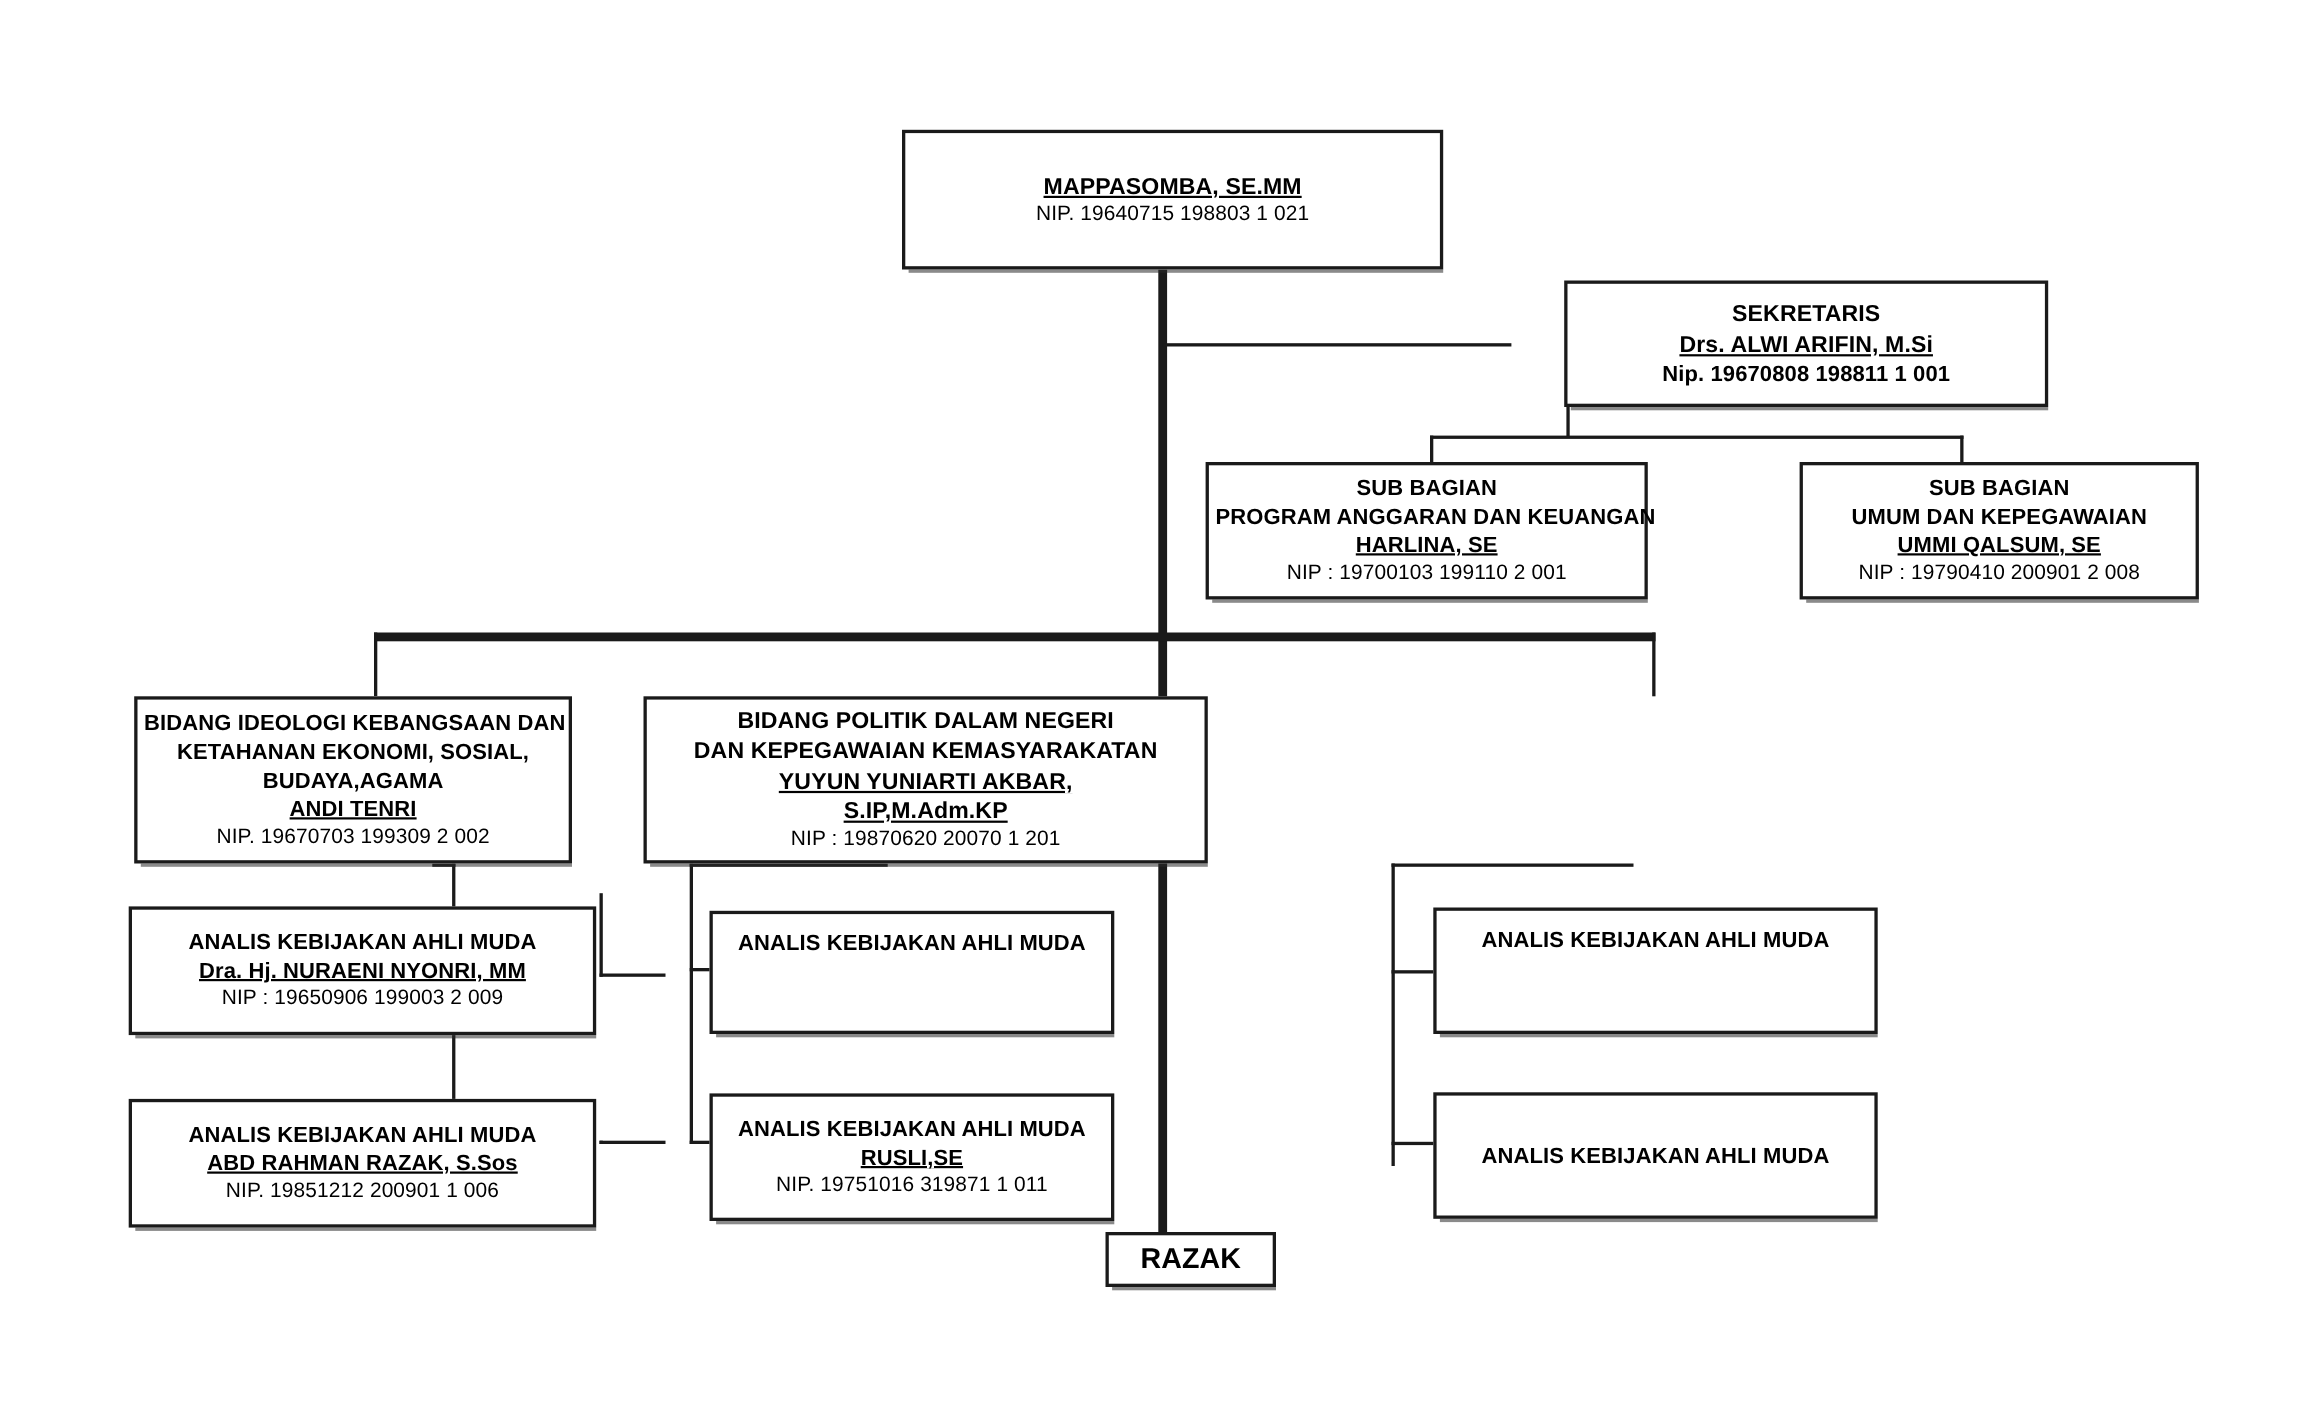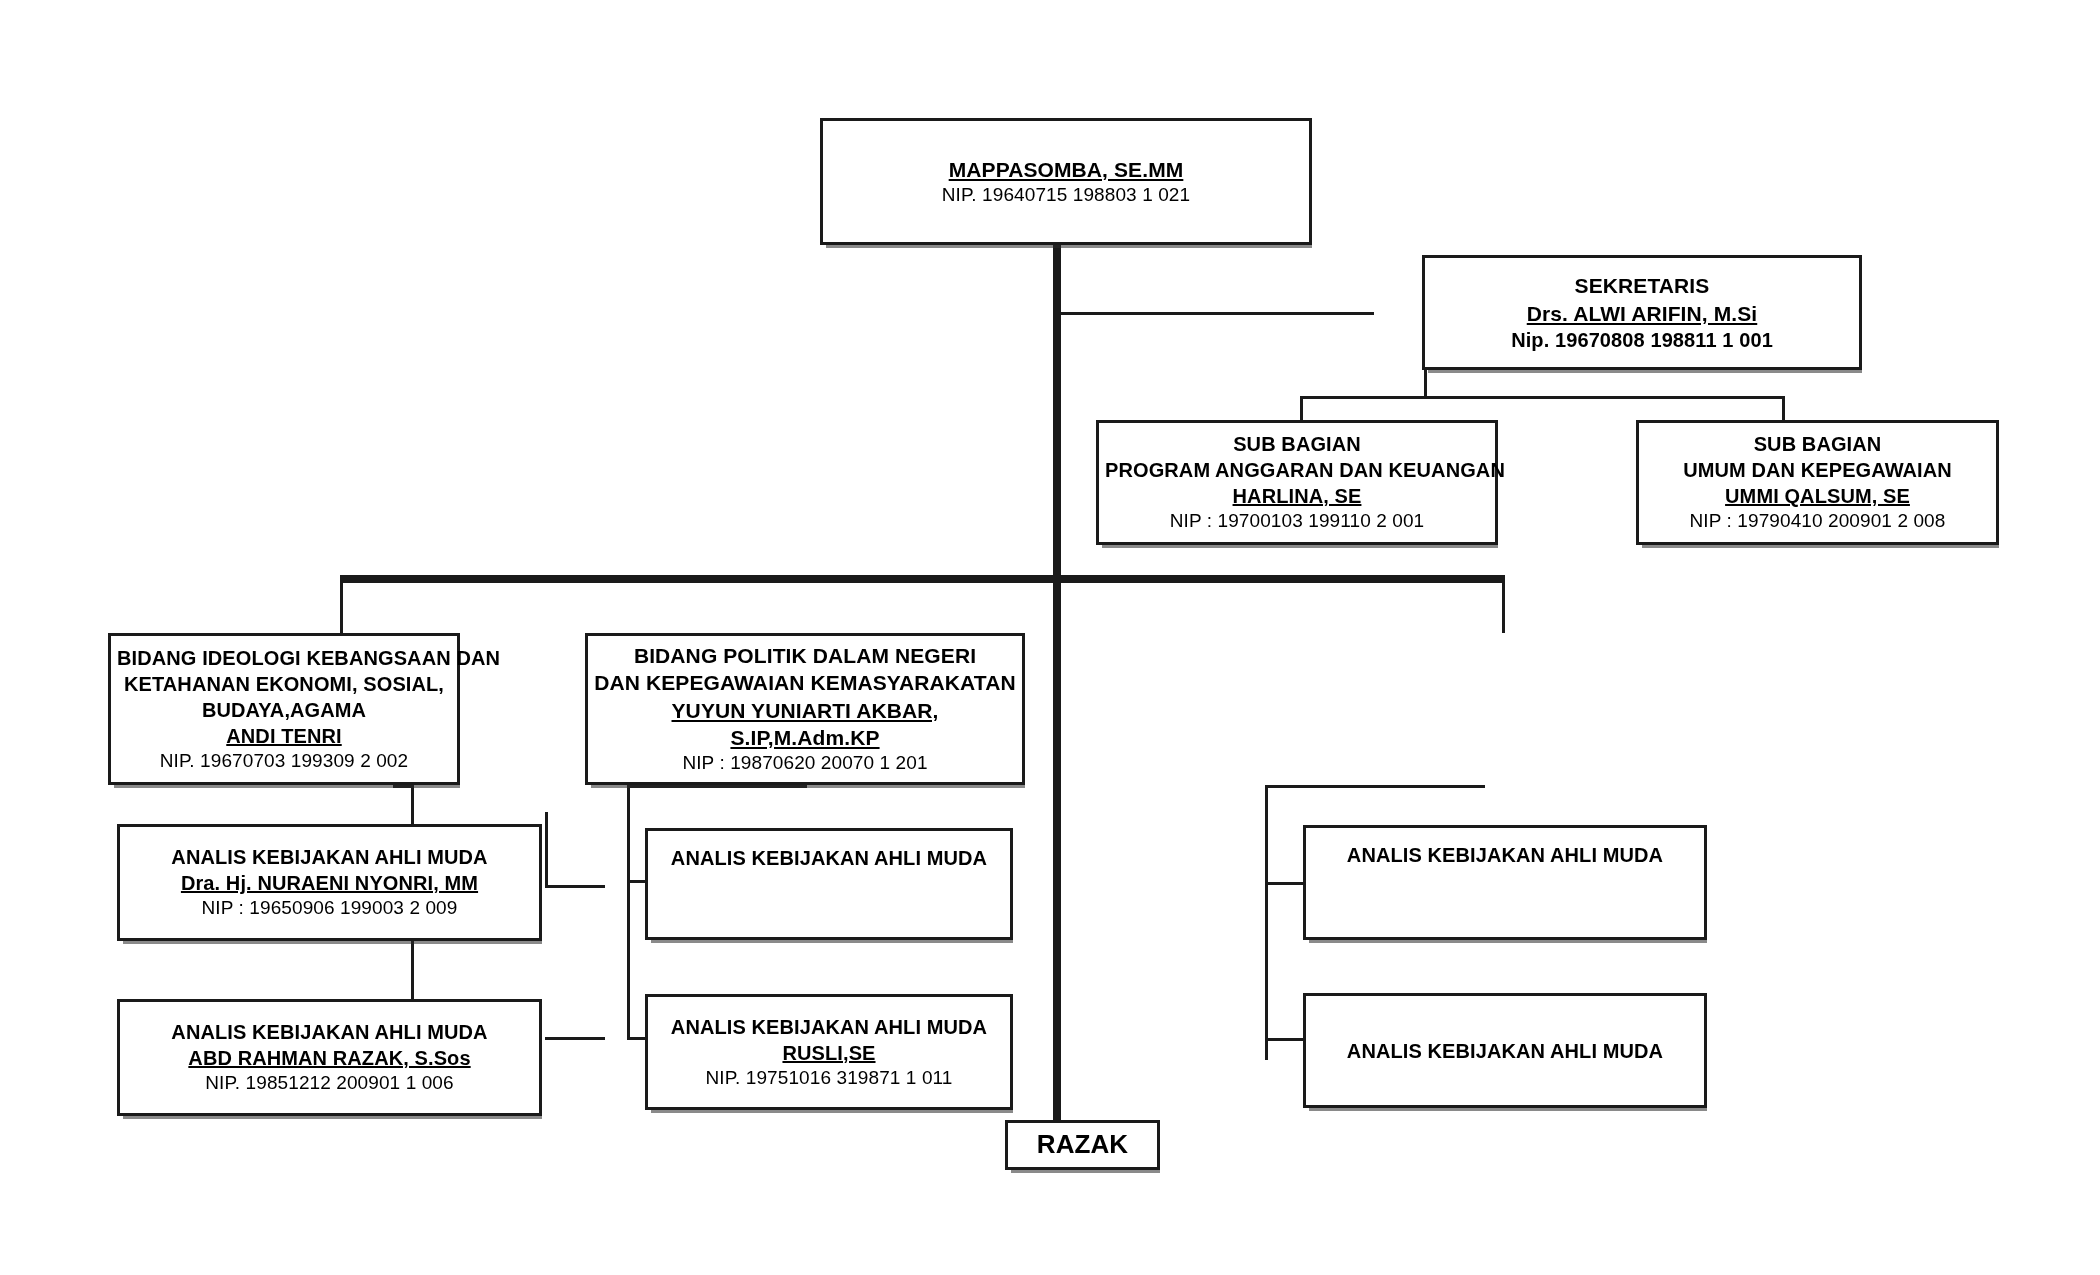--- a/index.html
+++ b/index.html
@@ -121,29 +121,29 @@
     <span class="ln nip">NIP : 19700103 199110 2 001</span>
   </div>
 
   <div class="box" style="left:1636px; top:420px; width:363px; height:125px;">
     <span class="ln title-sm">SUB BAGIAN</span>
     <span class="ln title-sm">UMUM DAN KEPEGAWAIAN</span>
     <span class="ln name-sm">UMMI QALSUM, SE</span>
     <span class="ln nip">NIP : 19790410 200901 2 008</span>
   </div>
 
-  <div class="box" style="left:108px; top:633px; width:352px; height:152px;">
+  <div class="box" style="left:122px; top:633px; width:398px; height:152px;">
     <span class="ln title-sm">BIDANG IDEOLOGI KEBANGSAAN DAN</span>
     <span class="ln title-sm">KETAHANAN EKONOMI, SOSIAL,</span>
     <span class="ln title-sm">BUDAYA,AGAMA</span>
     <span class="ln name-sm">ANDI TENRI</span>
     <span class="ln nip">NIP. 19670703 199309 2 002</span>
   </div>
 
-  <div class="box" style="left:585px; top:633px; width:440px; height:152px;">
+  <div class="box" style="left:585px; top:633px; width:513px; height:152px;">
     <span class="ln title">BIDANG   POLITIK DALAM NEGERI</span>
     <span class="ln title">DAN KEPEGAWAIAN KEMASYARAKATAN</span>
     <span class="ln name">YUYUN YUNIARTI AKBAR,</span>
     <span class="ln name">S.IP,M.Adm.KP</span>
     <span class="ln nip">NIP : 19870620 20070 1 201</span>
   </div>
 
 
   <div class="box" style="left:117px; top:824px; width:425px; height:117px;">
     <span class="ln title-sm">ANALIS KEBIJAKAN AHLI MUDA</span>

